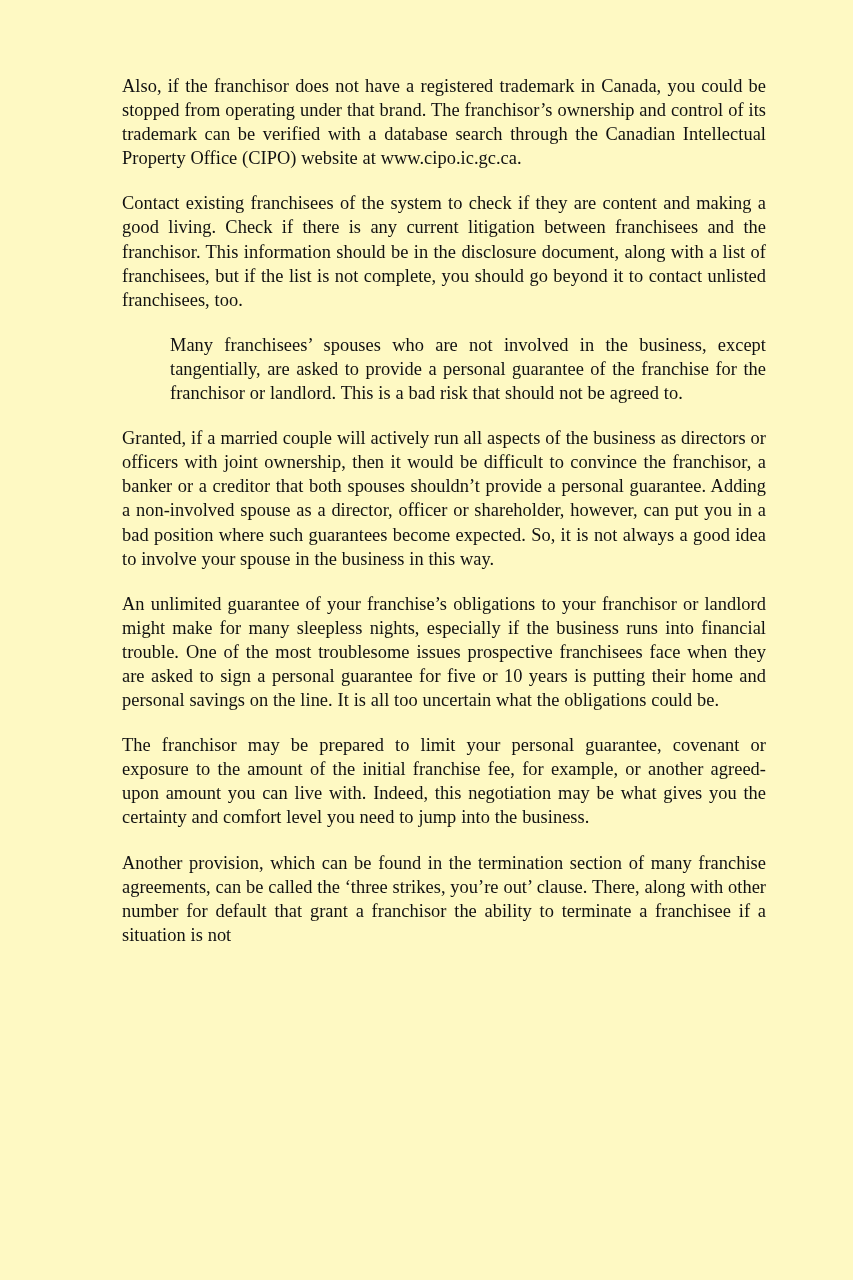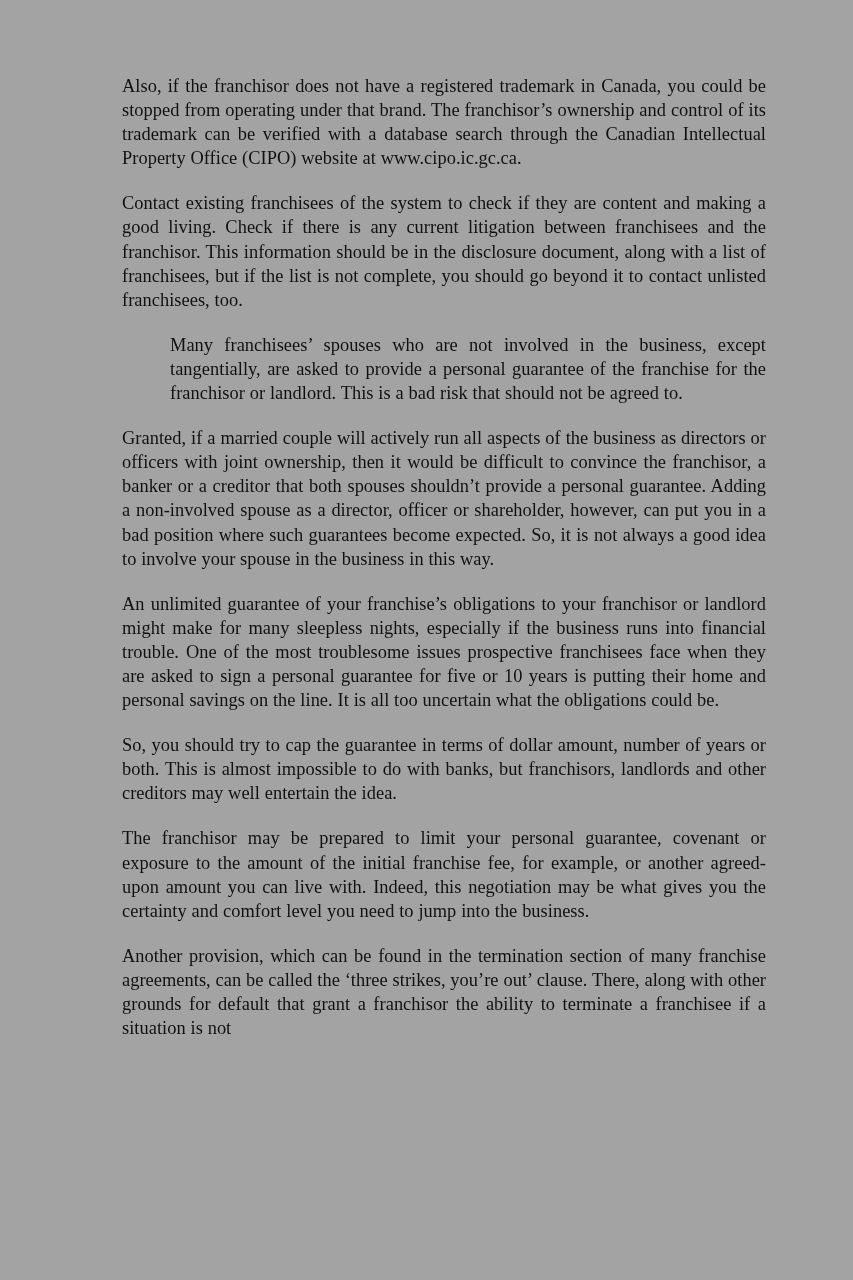--- a/index.html
+++ b/index.html
@@ -17,21 +17,21 @@
     color: #111111;
     -webkit-font-smoothing: antialiased;
   }
 
   .page {
     position: absolute;
     left: 0;
     top: 0;
     width: 853px;
     height: 1280px;
-    background: #a3a3a3;
+    background: #fef9c3;
   }
 
   .content {
     position: absolute;
     left: 122px;
     top: 74px;
     width: 644px;
   }
 
   p.body-par {
@@ -118,22 +118,21 @@
     <p class="body-par">Contact existing franchisees of the system to check if they are content and making a good living. Check if there is any current litigation between franchisees and the franchisor. This information should be in the disclosure document, along with a list of franchisees, but if the list is not complete, you should go beyond it to contact unlisted franchisees, too.</p>
 
     <div class="heading-block">
       <p class="body-par ragged-last">Many franchisees’ spouses who are not involved in the business, except tangentially, are asked to provide a personal guarantee of the franchise for the franchisor or landlord. This is a bad risk that should not be agreed to.</p>
     </div>
 
     <p class="body-par">Granted, if a married couple will actively run all aspects of the business as directors or officers with joint ownership, then it would be difficult to convince the franchisor, a banker or a creditor that both spouses shouldn’t provide a personal guarantee. Adding a non-involved spouse as a director, officer or shareholder, however, can put you in a bad position where such guarantees become expected. So, it is not always a good idea to involve your spouse in the business in this way.</p>
 
     <p class="body-par">An unlimited guarantee of your franchise’s obligations to your franchisor or landlord might make for many sleepless nights, especially if the business runs into financial trouble. One of the most troublesome issues prospective franchisees face when they are asked to sign a personal guarantee for five or 10 years is putting their home and personal savings on the line. It is all too uncertain what the obligations could be.</p>
 
-    <p class="body-par">So, you should try to cap the guarantee in terms of dollar amount, number of years or both. This is almost impossible to do with banks, but franchisors, landlords and other creditors may well entertain the idea.</p>
 
     <p class="body-par">The franchisor may be prepared to limit your personal guarantee, covenant or exposure to the amount of the initial franchise fee, for example, or another agreed-upon amount you can live with. Indeed, this negotiation may be what gives you the certainty and comfort level you need to jump into the business.</p>
 
-    <p class="body-par">Another provision, which can be found in the termination section of many franchise agreements, can be called the ‘three strikes, you’re out’ clause. There, along with other grounds for default that grant a franchisor the ability to terminate a franchisee if a situation is not</p>
+    <p class="body-par">Another provision, which can be found in the termination section of many franchise agreements, can be called the ‘three strikes, you’re out’ clause. There, along with other number for default that grant a franchisor the ability to terminate a franchisee if a situation is not</p>
 
   </div>
 
 
 </div>
 
 </body></html>

